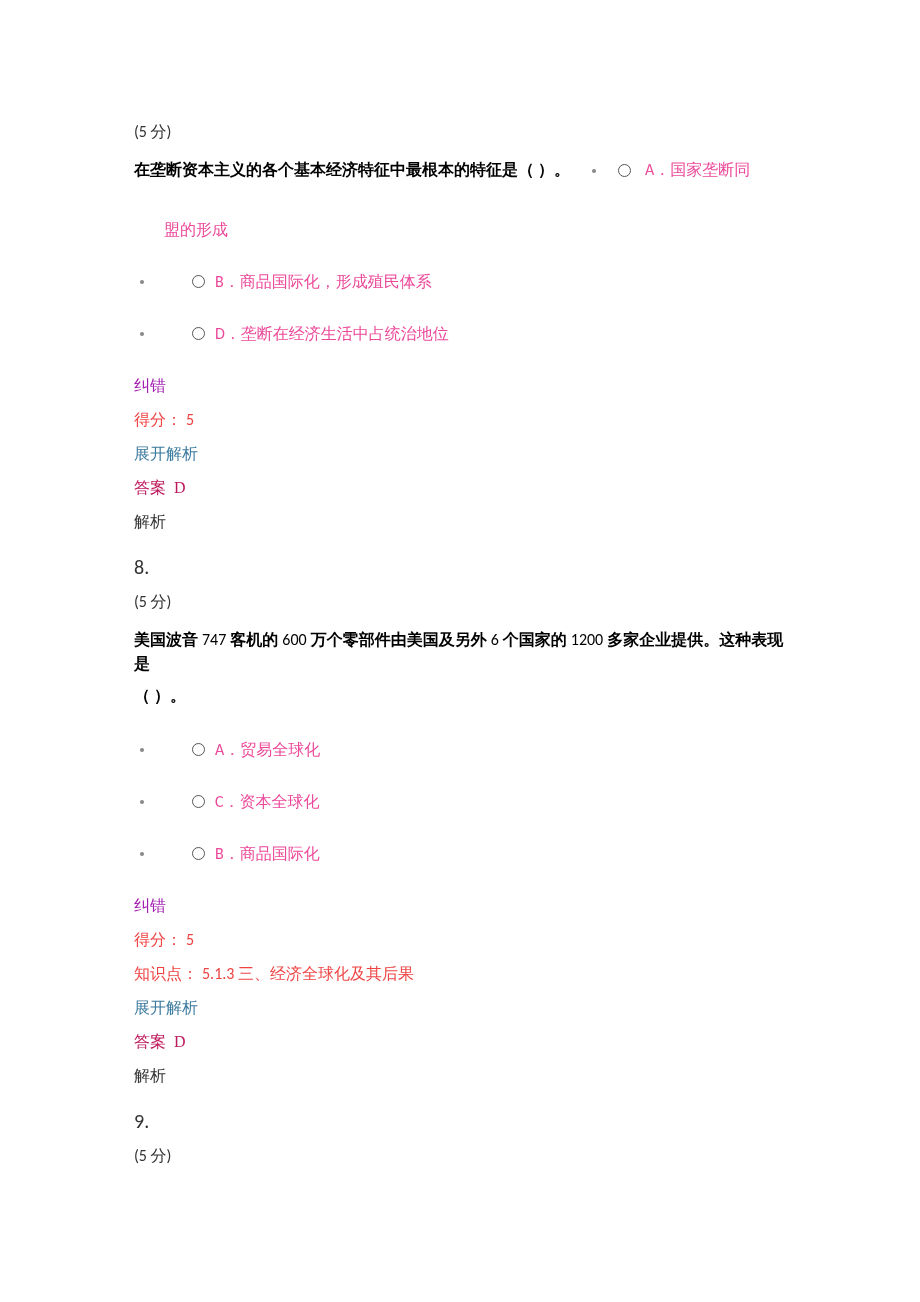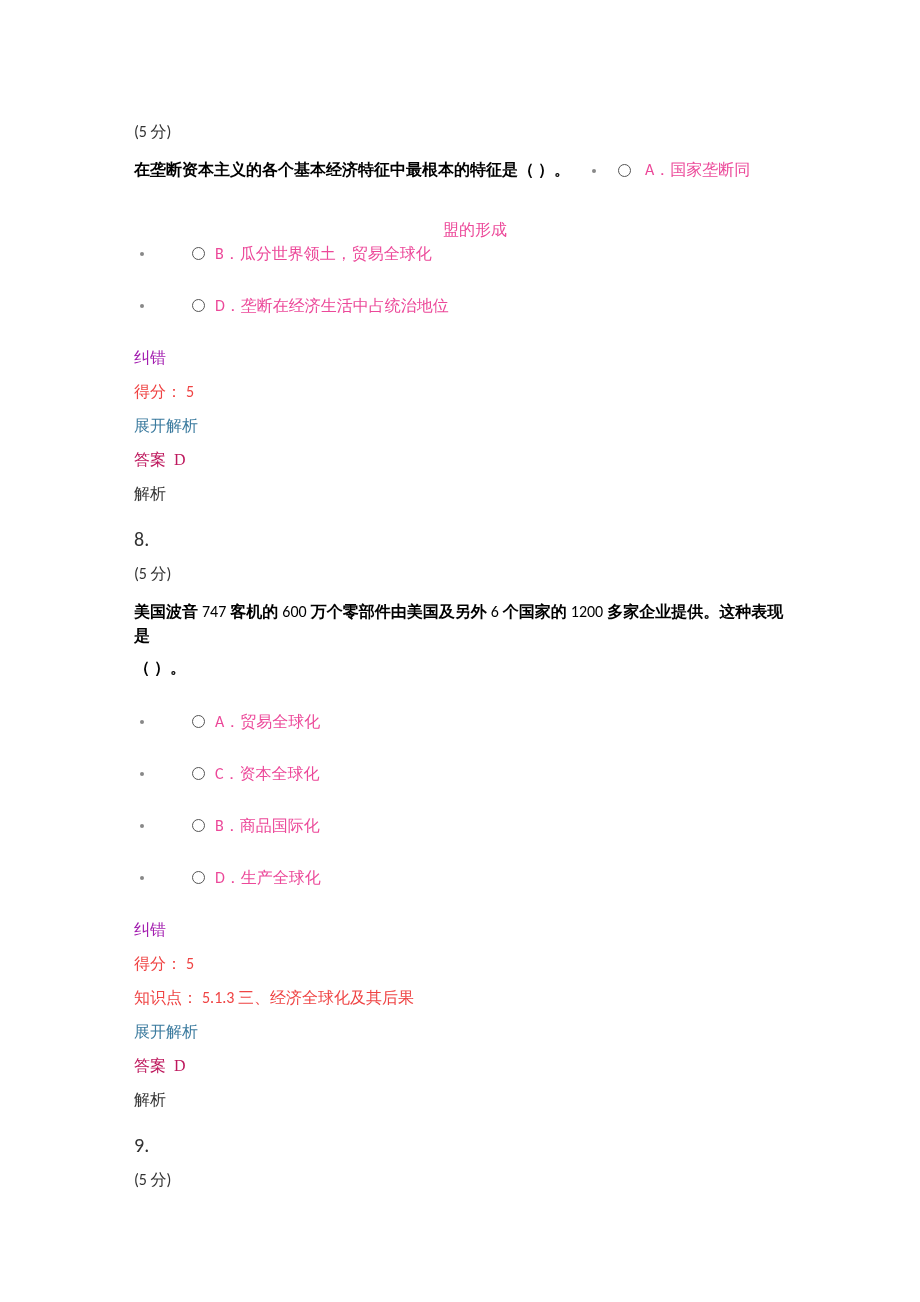--- a/index.html
+++ b/index.html
@@ -56,21 +56,21 @@
   .opt-label {
     font-family: "KaiTi", "楷体", serif;
     color: #ec4899;
   }
   .opt-letter-sans {
     font-family: Calibri, Arial, sans-serif;
   }
   .row-first-continuation {
     padding-left: 30px;
     margin-top: 36px;
-    text-align: center;
+    margin-bottom: 28px;
   }
   .opt-row {
     display: flex;
     align-items: center;
     margin-bottom: 28px;
   }
   .side-bullet {
     width: 4px;
     height: 4px;
     background: #888;
@@ -137,21 +137,21 @@
     </span>
   </div>
   <div class="row-first-continuation">
     <span class="opt-label">盟的形成</span>
   </div>
 
   <div class="opt-row">
     <span class="side-bullet"></span>
     <span class="radio-circle"></span>
     <span class="opt-label">
-      <span class="opt-letter-sans">B．瓜分世界领土，贸易全球化</span>
+      <span class="opt-letter-sans">B．商品国际化，形成殖民体系</span>
     </span>
   </div>
 
 
   <div class="opt-row">
     <span class="side-bullet"></span>
     <span class="radio-circle"></span>
     <span class="opt-label">
       <span class="opt-letter-sans">D．垄断在经济生活中占统治地位</span>
     </span>
@@ -190,27 +190,20 @@
       <span class="opt-letter-sans">C．资本全球化</span>
     </span>
   </div>
   <div class="opt-row">
     <span class="side-bullet"></span>
     <span class="radio-circle"></span>
     <span class="opt-label">
       <span class="opt-letter-sans">B．商品国际化</span>
     </span>
   </div>
-  <div class="opt-row">
-    <span class="side-bullet"></span>
-    <span class="radio-circle"></span>
-    <span class="opt-label">
-      <span class="opt-letter-sans">D．生产全球化</span>
-    </span>
-  </div>
 
   <div class="correction">纠错</div>
   <div class="meta-line">
     <span>得分：</span>
     <span class="sans">5</span>
   </div>
   <div class="meta-line">
     <span>知识点：</span>
     <span class="sans">5.1.3 三、经济全球化及其后果</span>
   </div>

